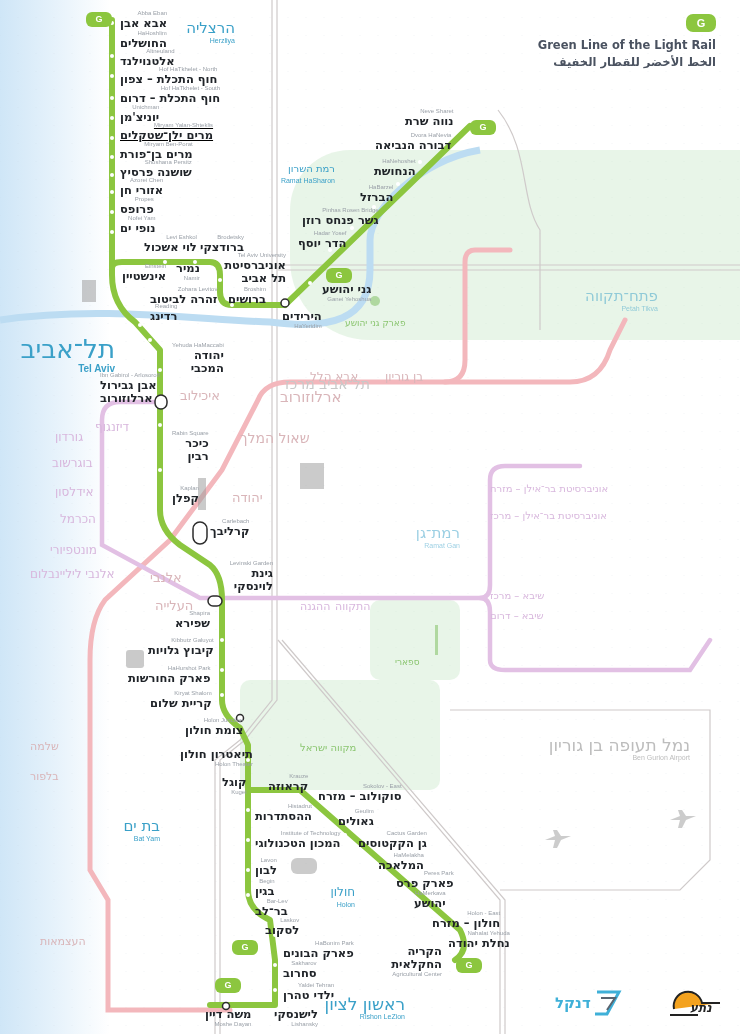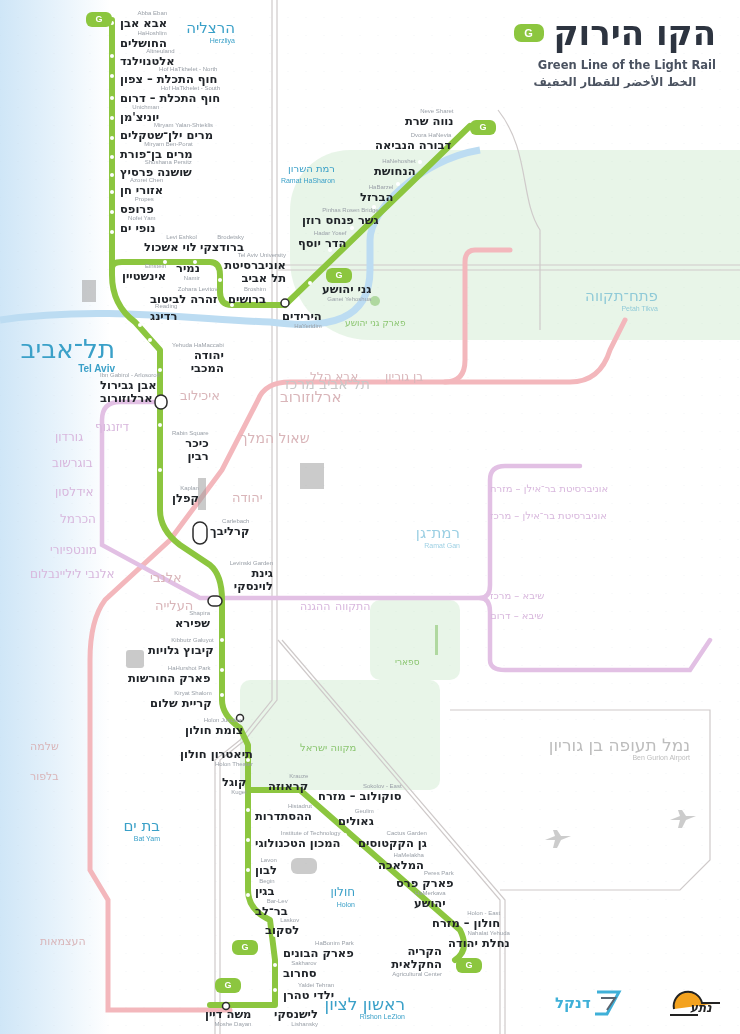--- a/index.html
+++ b/index.html
@@ -12,21 +12,21 @@
                linear-gradient(60deg, rgba(200,210,220,0.10) 1px, transparent 1px),
                linear-gradient(-60deg, rgba(200,210,220,0.10) 1px, transparent 1px);
              background-size:18px 18px; }
   .park { position:absolute; background:rgba(190,225,190,0.35); }
   svg.map { position:absolute; left:0; top:0; }
 
   .title-block { position:absolute; right:24px; top:14px; text-align:right; direction:rtl; }
   .title-he { font-family:"DejaVu Sans", sans-serif; font-weight:bold; font-size:34px; color:#2d3440; line-height:38px; display:flex; align-items:center; gap:10px; }
   .title-he2 { font-weight:bold; font-size:24px; color:#2d3440; line-height:30px; }
   .title-en { font-weight:bold; font-size:11.5px; color:#4a5260; margin-top:6px; direction:ltr; text-align:right; }
-  .title-ar { font-weight:bold; font-size:11.5px; color:#4a5260; margin-top:3px;text-align:center; }
+  .title-ar { font-weight:bold; font-size:11.5px; color:#4a5260; margin-top:3px; }
   .g-badge { display:inline-block; background:#8cc63f; color:#fff; border-radius:7px; font-size:11px;
              font-weight:bold; width:30px; height:18px; line-height:18px; text-align:center; direction:ltr; font-family:"Liberation Sans", sans-serif; }
   .g-badge.sm { position:absolute; width:26px; height:15px; line-height:15px; font-size:9px; border-radius:6px; }
 
   .st { position:absolute; direction:rtl; white-space:nowrap; }
   .st .en { font-family:"Liberation Sans", sans-serif; font-size:6px; color:#9aa0a8; display:block; line-height:7px; }
   .st .he { font-weight:bold; font-size:11.5px; color:#1f2328; display:block; line-height:13px; }
   .city { position:absolute; direction:rtl; color:#3aa0c8; text-align:right; white-space:nowrap; }
   .city .he { font-size:15px; display:block; line-height:17px; }
   .city .en { font-family:"Liberation Sans", sans-serif; font-size:7px; display:block; direction:ltr; text-align:right; }
@@ -156,21 +156,20 @@
     <rect x="435" y="625" width="3" height="30"></rect>
   </g>
   <g fill="#9a9a9a" opacity="0.5">
     <path d="M545 840 l10 -4 l-2 -6 l4 0 l4 6 l10 0 l-10 4 l-4 8 l-4 0 l2 -8 z"></path>
     <path d="M670 820 l10 -4 l-2 -6 l4 0 l4 6 l10 0 l-10 4 l-4 8 l-4 0 l2 -8 z"></path>
   </g>
 </svg>
 
 <div class="title-block">
   <div class="title-he">
-    <span>הקו הירוק</span>
     <span class="g-badge">G</span>
   </div>
   <div class="title-en">Green Line of the Light Rail</div>
   <div class="title-ar">الخط الأخضر للقطار الخفيف</div>
 </div>
 
 <span class="g-badge sm" style="left:86px;top:12px;">G</span>
 <span class="g-badge sm" style="left:470px;top:120px;">G</span>
 <span class="g-badge sm" style="left:326px;top:268px;">G</span>
 <span class="g-badge sm" style="left:232px;top:940px;">G</span>
@@ -231,21 +230,21 @@
     <span class="he">חוף התכלת – צפון</span>
   </div>
 <div class="st" style="left:120px;top:85px;">
     <span class="en">Hof HaTkhelet - South</span>
     <span class="he">חוף התכלת – דרום</span>
   </div>
 <div class="st" style="left:120px;top:104px;">
     <span class="en">Unichman</span>
     <span class="he">יוניצ'מן</span>
   </div>
-<div class="st" style="left:120px;top:122px;">
+<div class="st" style="left:120px;top:122px;text-decoration:underline;">
     <span class="en">Miryam Yalan-Shteklis</span>
     <span class="he">מרים ילן־שטקלים</span>
   </div>
 <div class="st" style="left:120px;top:141px;">
     <span class="en">Miryam Ben-Porat</span>
     <span class="he">מרים בן־פורת</span>
   </div>
 <div class="st" style="left:120px;top:159px;">
     <span class="en">Shoshana Persitz</span>
     <span class="he">שושנה פרסיץ</span>

